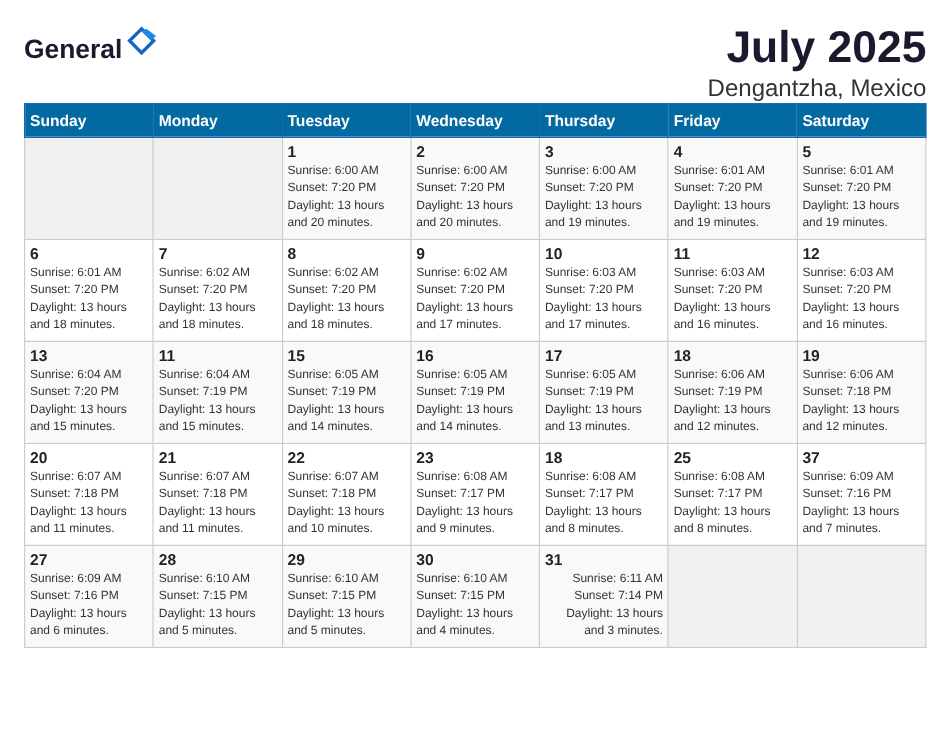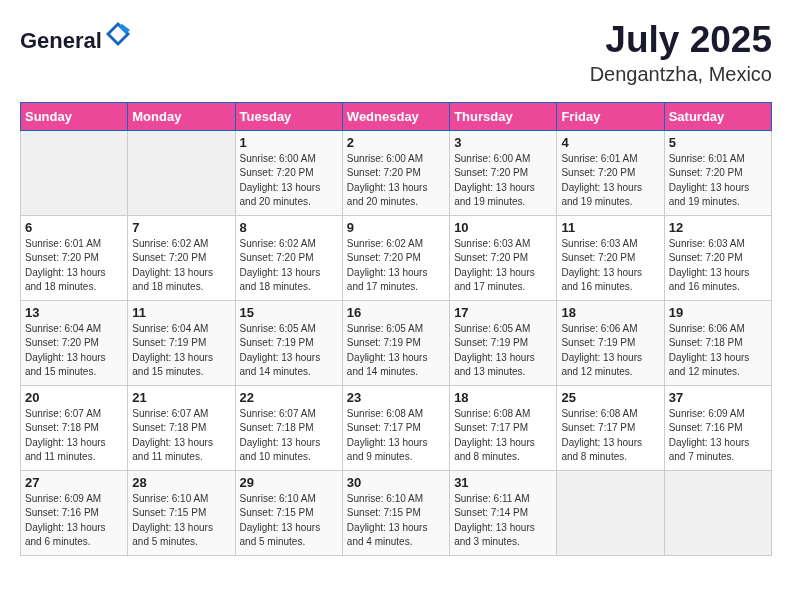--- a/index.html
+++ b/index.html
@@ -7,21 +7,20 @@
       font-family: Arial, sans-serif;
       background: #fff;
       width: 792px;
       min-height: 612px;
       padding: 20px;
     }
     .header {
       display: flex;
       justify-content: space-between;
       align-items: flex-start;
-      margin-bottom: 16px;
     }
     .logo {
       display: flex;
       align-items: center;
     }
     .logo-text {
       font-size: 22px;
       font-weight: bold;
       line-height: 1.1;
     }
@@ -45,21 +44,21 @@
       font-size: 20px;
       color: #333;
       margin-top: 2px;
     }
     table {
       width: 100%;
       border-collapse: collapse;
       table-layout: fixed;
     }
     thead tr th {
-      background-color: #ec4899;
+      background-color: #0369a1;
       color: #fff;
       font-size: 13px;
       font-weight: bold;
       padding: 6px 4px;
       text-align: left;
       border: 1px solid #1565c0;
     }
     tbody tr td {
       border: 1px solid #ccc;
       vertical-align: top;
@@ -307,21 +306,21 @@
 Daylight: 13 hours and 5 minutes.</div>
         </td>
         <td>
           <span class="day-num">30</span>
           <div class="day-info" style="white-space: pre-line;">Sunrise: 6:10 AM
 Sunset: 7:15 PM
 Daylight: 13 hours and 4 minutes.</div>
         </td>
         <td>
           <span class="day-num">31</span>
-          <div class="day-info" style="white-space: pre-line;">Sunrise: 6:11 AM
+          <div class="day-info" style="white-space: pre-line; text-align: right;">Sunrise: 6:11 AM
 Sunset: 7:14 PM
 Daylight: 13 hours and 3 minutes.</div>
         </td>
         <td class="empty-cell"></td>
         <td class="empty-cell"></td>
       </tr>
     </tbody>
 </table>
 
 </body></html>

